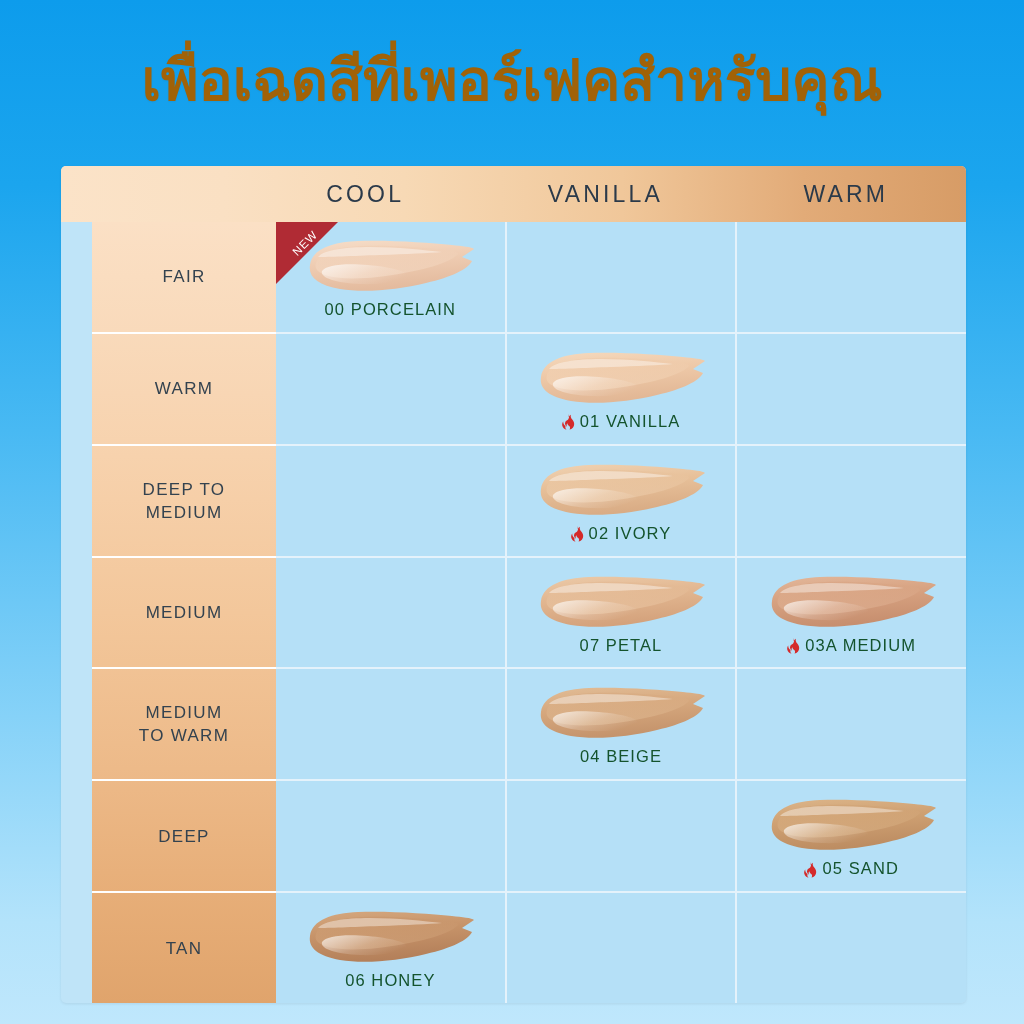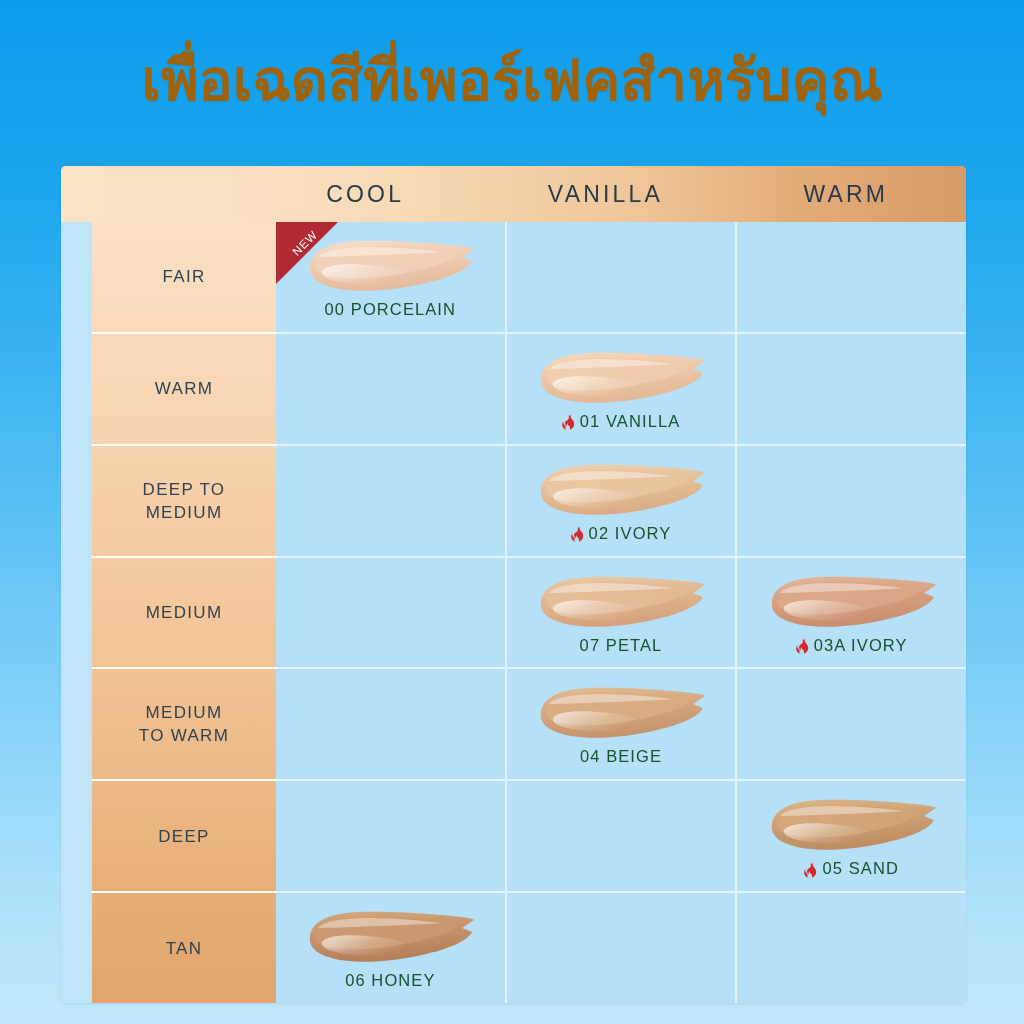--- a/index.html
+++ b/index.html
@@ -478,21 +478,21 @@
     <path d="M6.6,0 C6.6,0 7.9,3 6.3,5.2 C5.5,6.3 4,6.4 3.3,7.9
              C2.4,9.9 3.6,11.8 5,12.6 C4.2,11.3 4.6,10.1 5.6,9.3
              C5.4,10.8 6.4,11.4 7.2,12 C8.4,12.9 8.3,14.6 7.4,15.6
              C10.2,15 12.2,12.6 12.2,9.9 C12.2,7.2 10.4,5.8 9.4,4.4
              C8.5,3.1 8.6,1.7 9,0.8 C7.9,1.3 7.1,2.2 6.7,3.2
              C6.8,2.1 6.8,0.9 6.6,0 Z" fill="#d42a2a"></path>
     <path d="M1.2,7.5 C0.3,8.9 0,10.3 0.3,11.7 C0.8,14 2.8,15.4 4.6,15.8
              C3.4,14.6 3.1,13.3 3.5,12 C2.2,11.2 1.1,9.6 1.2,7.5 Z" fill="#d42a2a"></path>
   </svg>
               </span>
-              <span>03A IVORY</span>
+              <span>03A MEDIUM</span>
             </div>
           </div>
         </div>
         <div class="grid-row">
           <div class="cell"></div>
           <div class="cell">
             <div class="swatch-wrap">
               <div class="swatch">
   <svg viewBox="0 0 176 62" preserveAspectRatio="none" aria-hidden="true">
     <defs>

